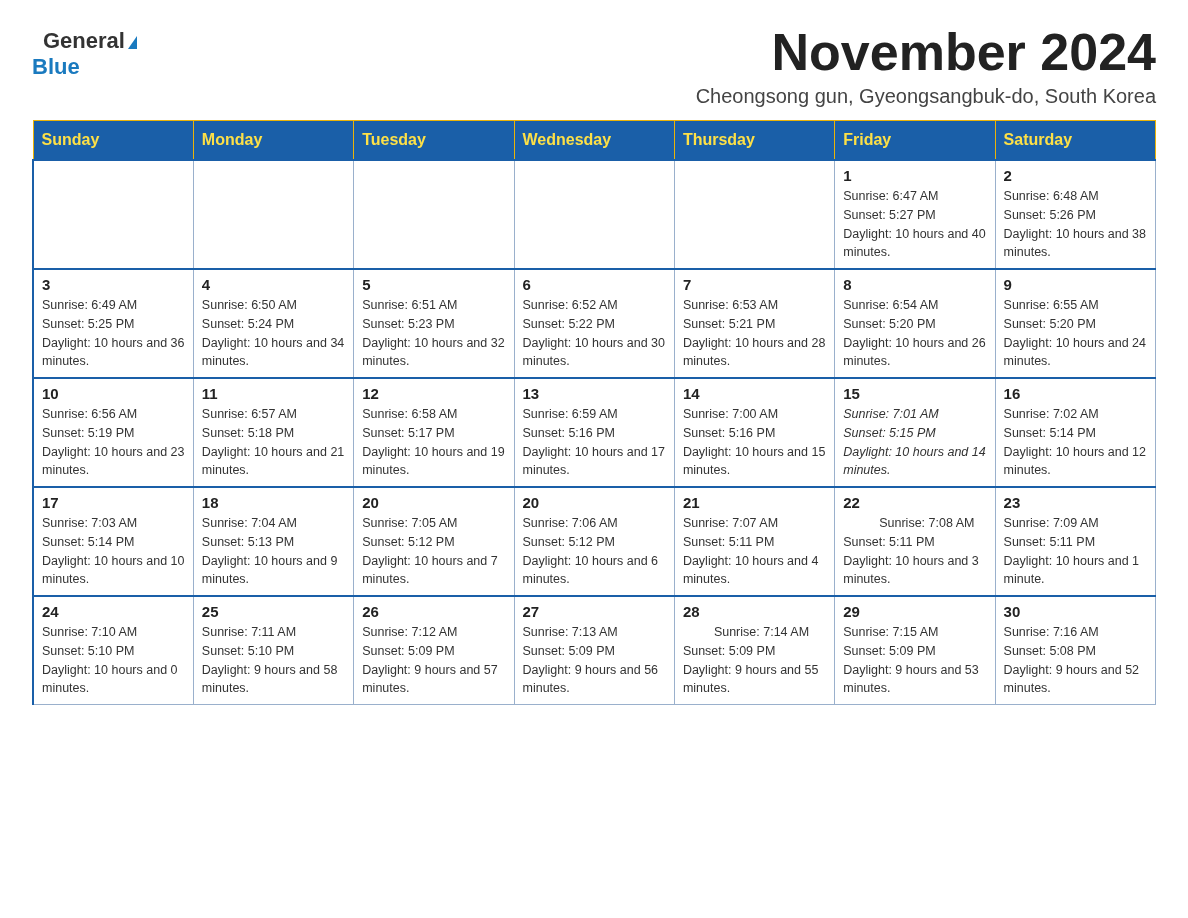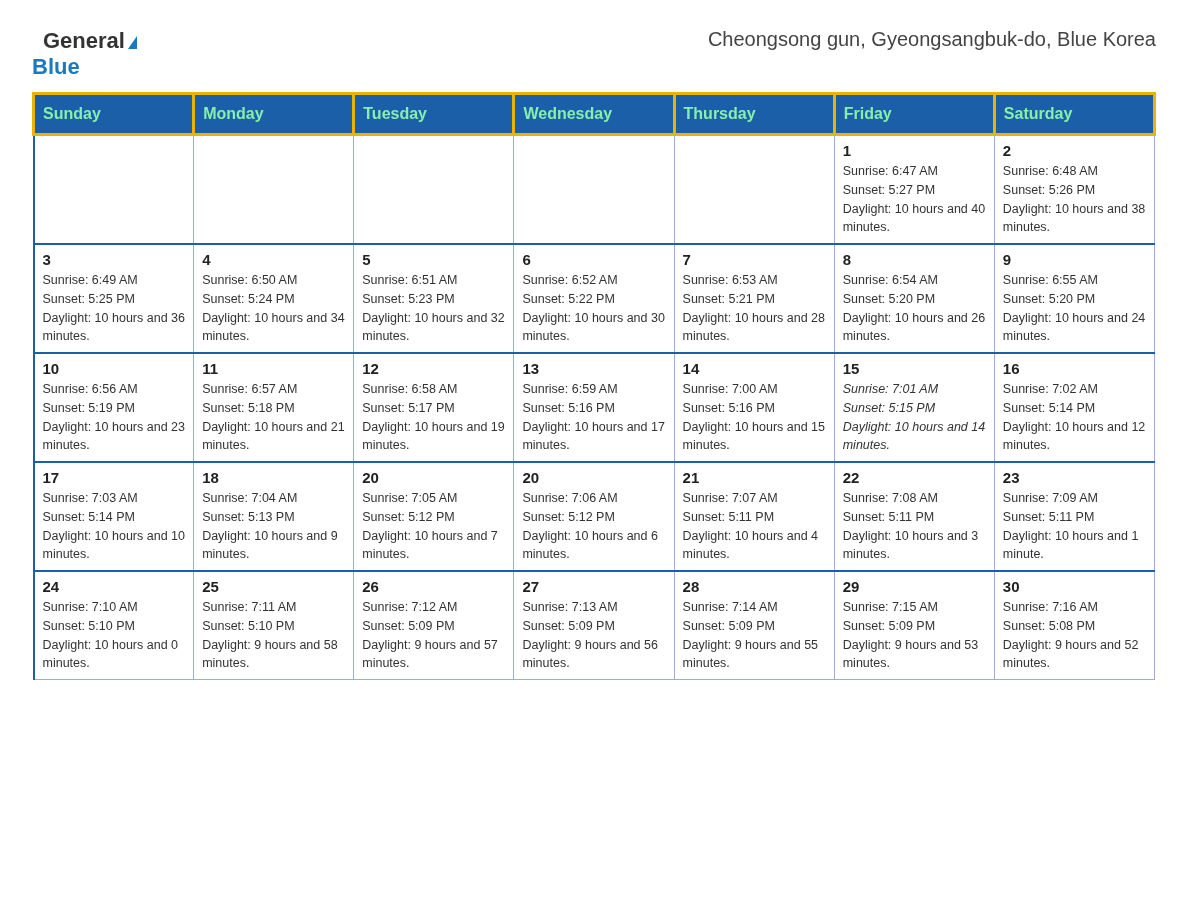--- a/index.html
+++ b/index.html
@@ -52,26 +52,26 @@
       color: #444;
       margin-top: 4px;
     }
     .calendar {
       width: 100%;
       border-collapse: collapse;
       margin-top: 12px;
     }
     .calendar thead tr th {
       background: #1a5fa8;
-      color: #86efac;
+      color: #fde047;
       font-size: 16px;
       font-weight: bold;
       padding: 10px 8px;
       text-align: left;
-      border: 3px solid #eab308;
+      border: 1px solid #eab308;
     }
     .calendar tbody tr td {
       border: 1px solid #9ab0cc;
       vertical-align: top;
       padding: 6px 8px;
       width: 14.28%;
       min-height: 100px;
       font-size: 13px;
       color: #333;
       background: #fff;
@@ -108,21 +108,22 @@
   <div class="logo">
     <div class="logo-line1">
       <span class="logo-general">General</span>
       <span style="display:inline-block;width:0;height:0;border-left:9px solid transparent;border-bottom:13px solid #1a7abf;margin-left:3px;margin-top:2px;"></span>
     </div>
     <div>
       <span class="logo-blue">Blue</span>
     </div>
   </div>
   <div class="title-block">
-    <div class="subtitle">Cheongsong gun, Gyeongsangbuk-do, Blue Korea</div>
+    <div class="main-title">November 2024</div>
+    <div class="subtitle">Cheongsong gun, Gyeongsangbuk-do, South Korea</div>
   </div>
 </div>
 
 <table class="calendar">
   <thead>
     <tr>
     <th>Sunday</th>
         <th>Monday</th>
         <th>Tuesday</th>
         <th>Wednesday</th>
@@ -200,41 +201,41 @@
 Daylight: 10 hours and 9 minutes.</span></td>
         <td><span class="day-num">20</span><span class="day-info" style="white-space: pre-line;">Sunrise: 7:05 AM
 Sunset: 5:12 PM
 Daylight: 10 hours and 7 minutes.</span></td>
         <td><span class="day-num">20</span><span class="day-info" style="white-space: pre-line;">Sunrise: 7:06 AM
 Sunset: 5:12 PM
 Daylight: 10 hours and 6 minutes.</span></td>
         <td><span class="day-num">21</span><span class="day-info" style="white-space: pre-line;">Sunrise: 7:07 AM
 Sunset: 5:11 PM
 Daylight: 10 hours and 4 minutes.</span></td>
-        <td><span class="day-num">22</span><span class="day-info" style="white-space: pre-line;">Sunrise: 7:08 AM
+        <td><span class="day-num">22</span><span class="day-info" style="white-space: pre-line; margin-left: 36px;">Sunrise: 7:08 AM
 Sunset: 5:11 PM
 Daylight: 10 hours and 3 minutes.</span></td>
         <td><span class="day-num">23</span><span class="day-info" style="white-space: pre-line;">Sunrise: 7:09 AM
 Sunset: 5:11 PM
 Daylight: 10 hours and 1 minute.</span></td>
       </tr>
       <tr class="row-divider">
         <td><span class="day-num">24</span><span class="day-info" style="white-space: pre-line;">Sunrise: 7:10 AM
 Sunset: 5:10 PM
 Daylight: 10 hours and 0 minutes.</span></td>
         <td><span class="day-num">25</span><span class="day-info" style="white-space: pre-line;">Sunrise: 7:11 AM
 Sunset: 5:10 PM
 Daylight: 9 hours and 58 minutes.</span></td>
         <td><span class="day-num">26</span><span class="day-info" style="white-space: pre-line;">Sunrise: 7:12 AM
 Sunset: 5:09 PM
 Daylight: 9 hours and 57 minutes.</span></td>
         <td><span class="day-num">27</span><span class="day-info" style="white-space: pre-line;">Sunrise: 7:13 AM
 Sunset: 5:09 PM
 Daylight: 9 hours and 56 minutes.</span></td>
-        <td><span class="day-num">28</span><span class="day-info" style="white-space: pre-line;">Sunrise: 7:14 AM
+        <td><span class="day-num">28</span><span class="day-info" style="white-space: pre-line; margin-left: 31px;">Sunrise: 7:14 AM
 Sunset: 5:09 PM
 Daylight: 9 hours and 55 minutes.</span></td>
         <td><span class="day-num">29</span><span class="day-info" style="white-space: pre-line;">Sunrise: 7:15 AM
 Sunset: 5:09 PM
 Daylight: 9 hours and 53 minutes.</span></td>
         <td><span class="day-num">30</span><span class="day-info" style="white-space: pre-line;">Sunrise: 7:16 AM
 Sunset: 5:08 PM
 Daylight: 9 hours and 52 minutes.</span></td>
       </tr>
     </tbody>

